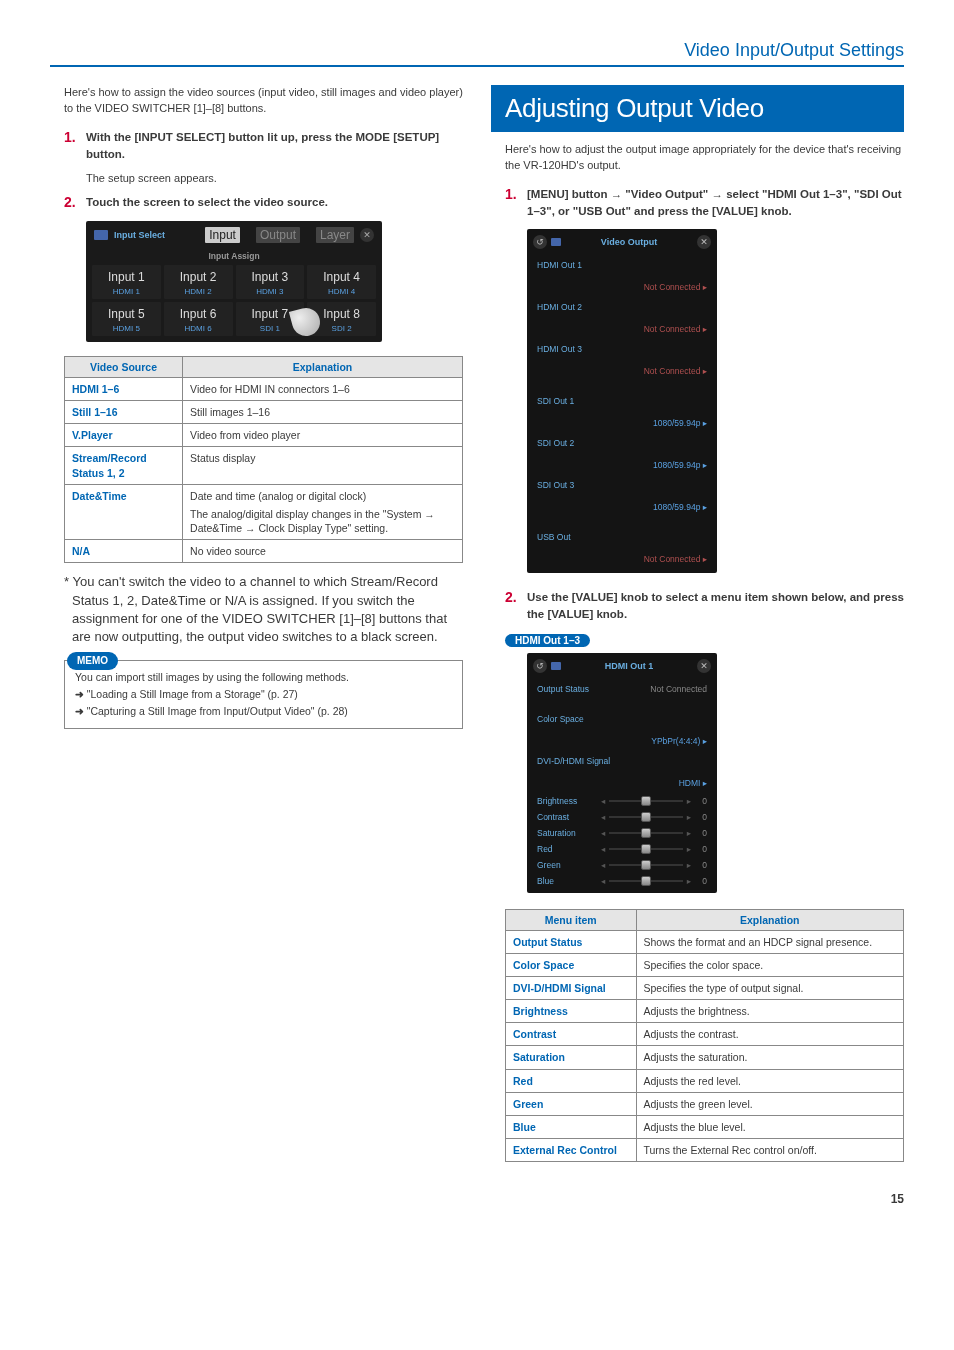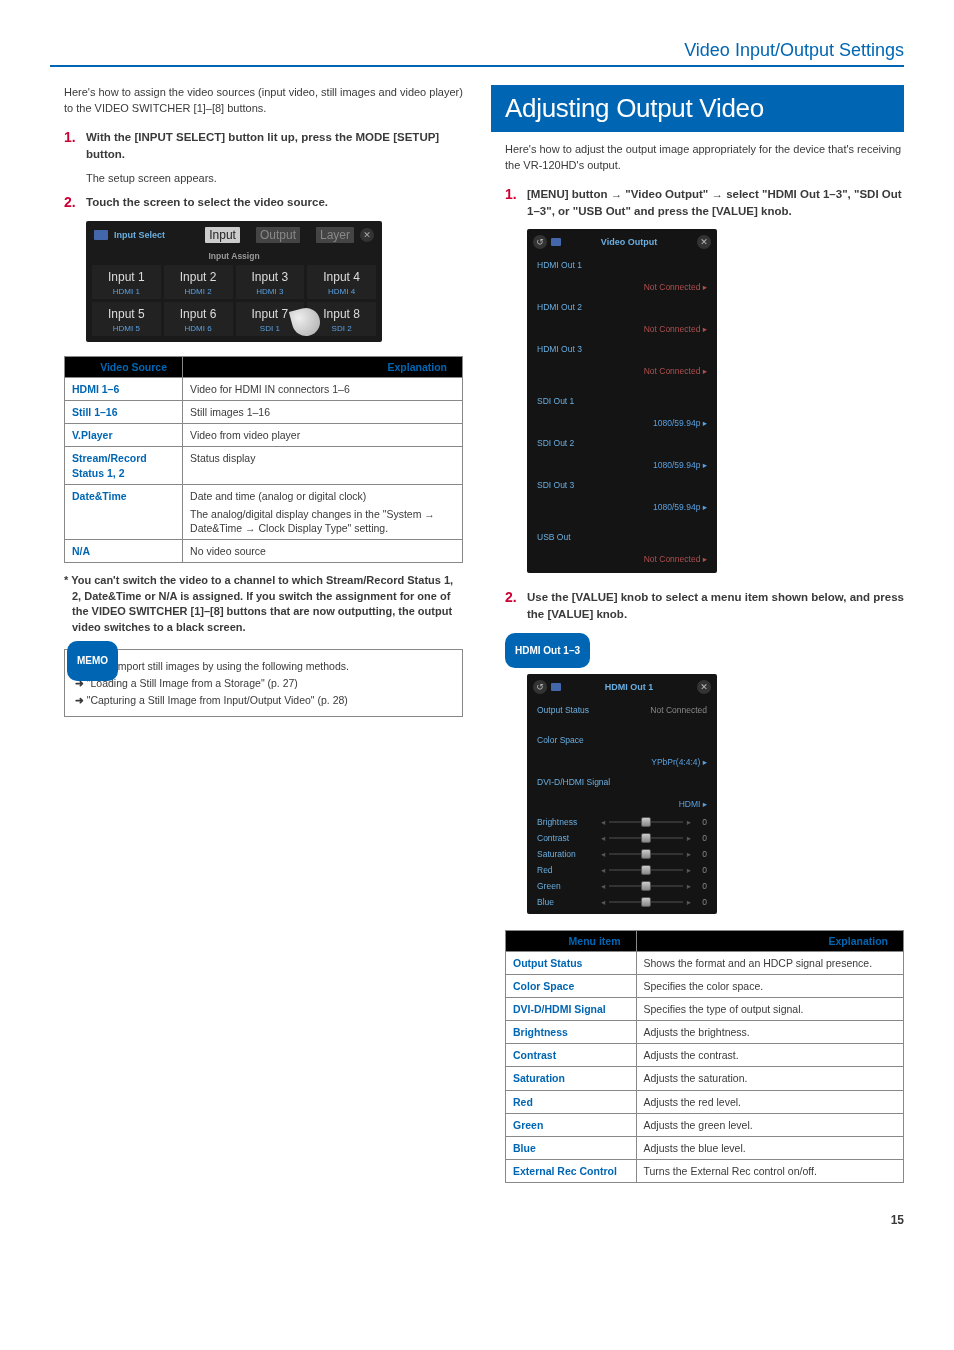--- a/index.html
+++ b/index.html
@@ -26,25 +26,25 @@
   .fig-close { background: #333; width: 14px; height: 14px; border-radius: 50%; text-align: center; line-height: 14px; color: #aaa; }
   .fig-sub { text-align: center; color: #999; font-size: 8.5px; font-weight: 600; padding: 2px 0; }
   .fig-grid { display: grid; grid-template-columns: repeat(4, 1fr); gap: 3px; padding: 2px; }
   .fig-cell { background: #222; text-align: center; padding: 5px 0 3px 0; border-radius: 1px; }
   .fig-cell-top { color: #ddd; font-size: 12px; margin-bottom: 3px; }
   .fig-cell-bot { color: #5aa0e0; font-size: 8px; }
   .cursor { position: relative; }
   .cursor::after { content:""; position:absolute; right:-16px; top:6px; width:28px; height:28px; border-radius:0 50% 50% 50%; background:radial-gradient(circle at 30% 30%, #eee,#aaa); transform:rotate(-15deg); }
 
   table.data { width: 100%; border-collapse: collapse; margin: 0 0 10px 14px; font-size: 10.5px; width: calc(100% - 14px); }
-  table.data th { background: #000000; color: #0066b3; font-weight: 700; text-align: right; padding: 4px 15px; border: 0.5px solid #888; }
+  table.data th { background: #e5e5e5; color: #0066b3; font-weight: 700; text-align: center; padding: 4px 15px; border: 0.5px solid #888; }
   table.data td { padding: 4px 7px; border: 0.5px solid #888; vertical-align: top; line-height: 1.35; }
   .k { color: #0066b3; font-weight: 700; }
-  .foot { font-size: 11px; line-height: 1.4; margin: 0 0 14px 14px; text-indent: -8px; padding-left: 8px; font-weight: bold; }
-  .memo-lab, .lozenge { display: inline-block; background: #0066b3; color: #fff; font-weight: 700; font-size: 10px; padding: 12px 10px; border-radius: 10px; margin-left: 14px; }
+  .foot { font-size: 13px; line-height: 1.4; margin: 0 0 14px 14px; text-indent: -8px; padding-left: 8px; }
+  .memo-lab, .lozenge { display: inline-block; background: #0066b3; color: #fff; font-weight: 700; font-size: 10px; padding: 1px 10px; border-radius: 10px; margin-left: 14px; }
   .memo-box { border: 0.5px solid #888; margin: 4px 0 0 14px; padding: 8px 10px 8px 10px; font-size: 10.5px; line-height: 1.6; position: relative; }
   .memo-box .memo-lab { position: absolute; top: -9px; left: 2px; margin: 0; }
   .memo-box .lnk::before { content: "➜ "; font-weight: 700; }
 
   .fig2 { margin: 0 0 16px 36px; }
   .panel { background: #141414; border-radius: 2px; width: 190px; padding: 4px 0; font-size: 9px; color: #bbb; }
   .panel-top { display: flex; align-items: center; gap: 4px; padding: 2px 6px 6px 6px; }
   .panel-back { width: 14px; height: 14px; background: #333; border-radius: 50%; text-align: center; line-height: 14px; }
   .panel-title { flex: 1; text-align: center; color: #6aaee0; font-weight: 700; }
   .panel-row { display: flex; justify-content: space-between; padding: 5px 10px; color: #6aaee0; font-size: 8.5px; }

